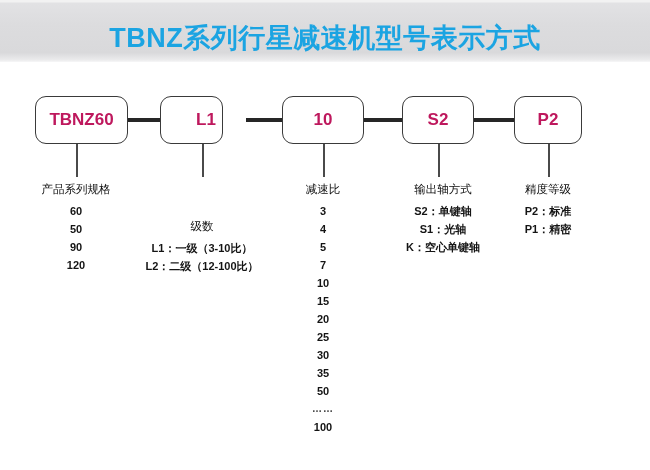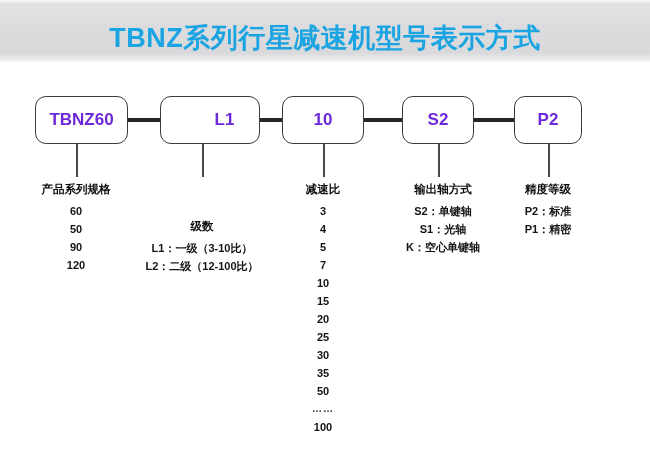--- a/index.html
+++ b/index.html
@@ -61,21 +61,21 @@
     height: 48px;
     border: 1.6px solid #3a3a3a;
     border-radius: 11px;
     background: #ffffff;
     display: flex;
     align-items: center;
     justify-content: center;
     box-sizing: border-box;
     font-size: 17px;
     font-weight: bold;
-    color: #6d28d9;
+    color: #be185d;
   }
 
   
   .connector {
     position: absolute;
     top: 56px;
     height: 4px;
     background: #262626;
   }
 
@@ -90,21 +90,21 @@
   
   .col {
     position: absolute;
     text-align: center;
     font-size: 11px;
     color: #141414;
     line-height: 18px;
   }
   .col-head {
     font-size: 11.5px;
-    font-weight: bold;
+    font-weight: normal;
     color: #0d0d0d;
     margin-bottom: 4px;
     white-space: nowrap;
   }
   .col-item {
     font-weight: bold;
     white-space: nowrap;
     color: #141414;
   }
   .col-item.ellipsis {
@@ -122,21 +122,21 @@
 <div class="diagram">
 
   <div class="connector" style="left:128px; width:32px;"></div>
   <div class="connector" style="left:246px; width:36px;"></div>
   <div class="connector" style="left:364px; width:38px;"></div>
   <div class="connector" style="left:474px; width:40px;"></div>
 
   <div class="box" style="left:35px; width:93px;">
     <span>TBNZ60</span>
   </div>
-  <div class="box" style="left:160px; width:100px;padding-left:29px;">
+  <div class="box" style="left:160px; width:63px;padding-left:29px;">
     <span>L1</span>
   </div>
   <div class="box" style="left:282px; width:82px;">
     <span>10</span>
   </div>
   <div class="box" style="left:402px; width:72px;">
     <span>S2</span>
   </div>
   <div class="box" style="left:514px; width:68px;">
     <span>P2</span>

